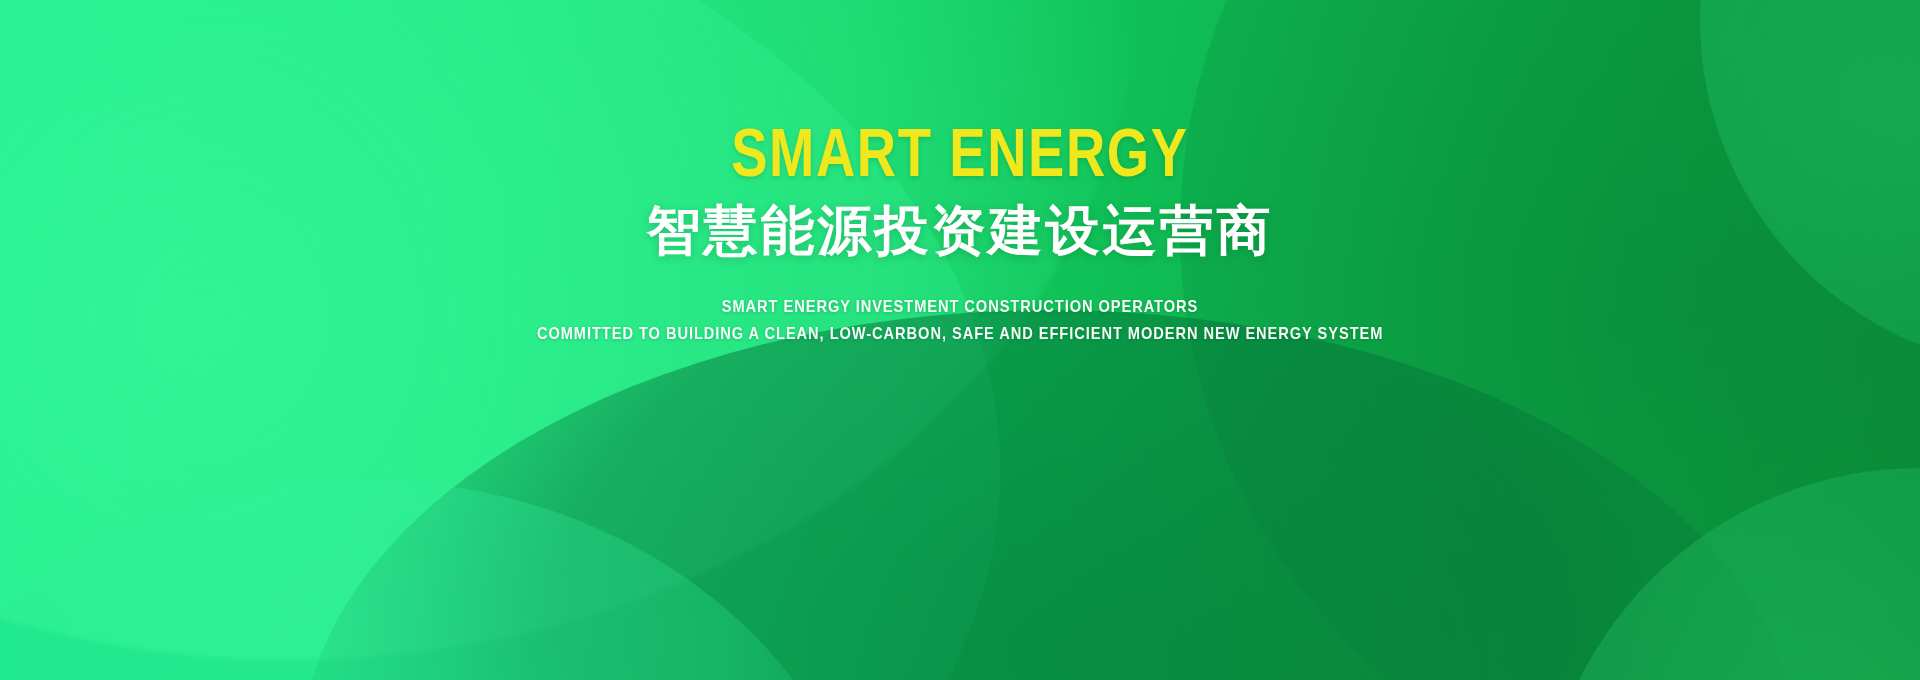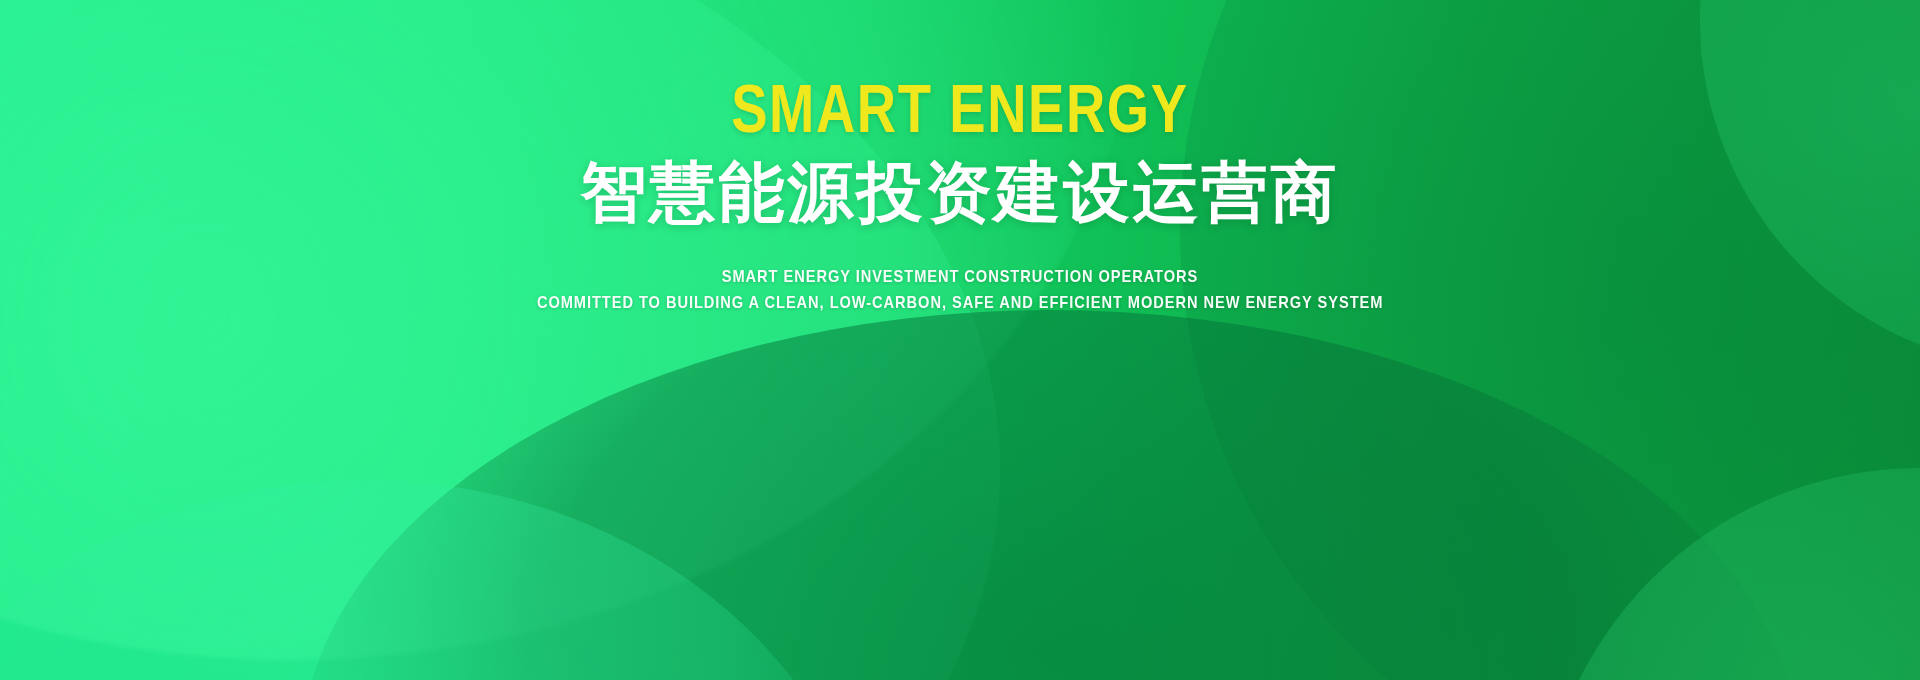--- a/index.html
+++ b/index.html
@@ -99,40 +99,40 @@
   }
 
   
   #content {
     position: absolute;
     inset: 0;
     display: flex;
     flex-direction: column;
     align-items: center;
     justify-content: flex-start;
-    padding-top: 74px;
+    padding-top: 118px;
     box-sizing: border-box;
   }
 
   #headline-en {
     color: #eee81c;
     font-size: 68px;
     line-height: 1;
     font-weight: 700;
     letter-spacing: 2px;
     transform: scaleX(0.80);
     transform-origin: center;
     white-space: nowrap;
     margin: 0 0 14px 0;
     text-shadow: 0 2px 6px rgba(0,60,25,0.18);
   }
 
   #headline-cn {
     color: #ffffff;
-    font-size: 66px;
+    font-size: 54px;
     line-height: 1.12;
     font-weight: 700;
     letter-spacing: 3px;
     white-space: nowrap;
     margin: 0 0 34px 0;
     text-shadow: 0 2px 8px rgba(0,60,25,0.22);
   }
 
   #subhead-cn {
     color: #ffffff;

